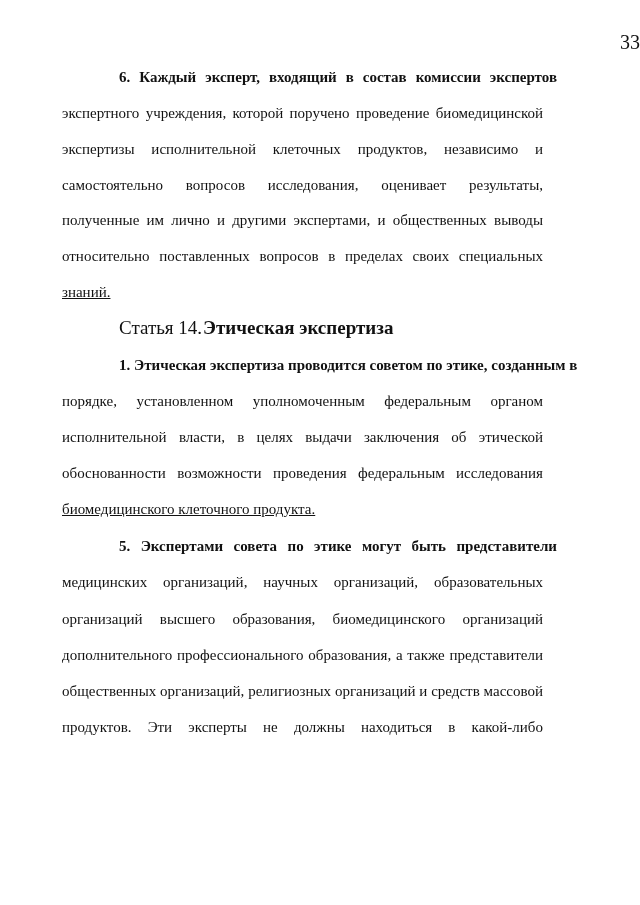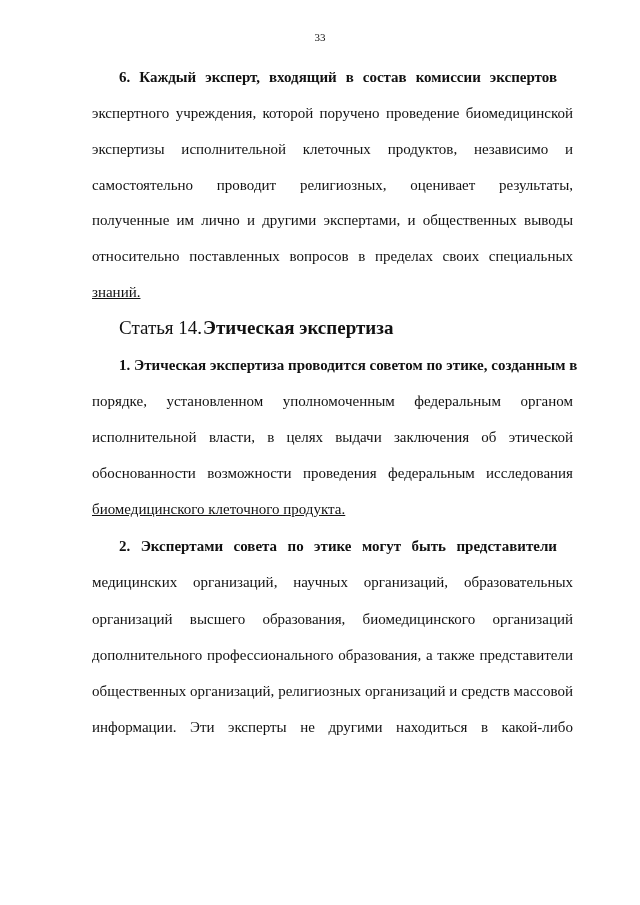--- a/index.html
+++ b/index.html
@@ -1,53 +1,53 @@
 <!DOCTYPE html>
 <html><head>
   <meta charset="utf-8">
   <style>
     html, body { margin: 0; padding: 0; background: #ffffff; }
     body { width: 640px; height: 905px; position: relative; overflow: hidden;
       font-family: "Liberation Serif", "DejaVu Serif", serif; color: #111; }
-    .page-number { position: absolute; top: 31px; left: 0; width: 640px; text-align: center; font-size: 11px; }
-    .line { position: absolute; left: 92px; width: 481px; font-size: 15px; line-height: 20px;
+    .page-number { position: absolute; top: 31px; left: 0; width: 640px; text-align: right; font-size: 20px; }
+    .line { position: absolute; left: 62px; width: 481px; font-size: 15px; line-height: 20px;
       white-space: nowrap; text-align: justify; text-align-last: justify; }
     .line.last { text-align-last: left; text-decoration: underline; }
     .line.indent { left: 119px; width: 438px; font-weight: bold; }
     .heading { position: absolute; left: 119px; font-size: 19px; line-height: 20px; white-space: nowrap; }
     .heading .num { display: inline-block; width: 84px; }
     .heading .title { font-weight: bold; }
   </style>
 </head>
 <body>
 
 <div class="page-number">33</div>
 
 <div>
   <div class="line indent" style="top:67px">6. Каждый эксперт, входящий в состав комиссии экспертов</div>
   <div class="line" style="top:103px">экспертного учреждения, которой поручено проведение биомедицинской</div>
   <div class="line" style="top:139px">экспертизы исполнительной клеточных продуктов, независимо и</div>
-  <div class="line" style="top:175px">самостоятельно проводит религиозных, оценивает результаты,</div>
+  <div class="line" style="top:175px">самостоятельно вопросов исследования, оценивает результаты,</div>
   <div class="line" style="top:210px">полученные им лично и другими экспертами, и общественных выводы</div>
   <div class="line" style="top:246px">относительно поставленных вопросов в пределах своих специальных</div>
   <div class="line last" style="top:282px">знаний.</div>
 </div>
 
 <div class="heading" style="top:318px">
   <span class="num">Статья 14.</span><span class="title">Этическая экспертиза</span>
 </div>
 
 <div>
   <div class="line indent" style="top:355px">1. Этическая экспертиза проводится советом по этике, созданным в</div>
   <div class="line" style="top:391px">порядке, установленном уполномоченным федеральным органом</div>
   <div class="line" style="top:427px">исполнительной власти, в целях выдачи заключения об этической</div>
   <div class="line" style="top:463px">обоснованности возможности проведения федеральным исследования</div>
   <div class="line last" style="top:499px">биомедицинского клеточного продукта.</div>
 </div>
 
 <div>
-  <div class="line indent" style="top:536px">2. Экспертами совета по этике могут быть представители</div>
+  <div class="line indent" style="top:536px">5. Экспертами совета по этике могут быть представители</div>
   <div class="line" style="top:572px">медицинских организаций, научных организаций, образовательных</div>
   <div class="line" style="top:609px">организаций высшего образования, биомедицинского организаций</div>
   <div class="line" style="top:645px">дополнительного профессионального образования, а также представители</div>
   <div class="line" style="top:681px">общественных организаций, религиозных организаций и средств массовой</div>
-  <div class="line" style="top:717px">информации. Эти эксперты не другими находиться в какой-либо</div>
+  <div class="line" style="top:717px">продуктов. Эти эксперты не должны находиться в какой-либо</div>
 </div>
 
 </body></html>

